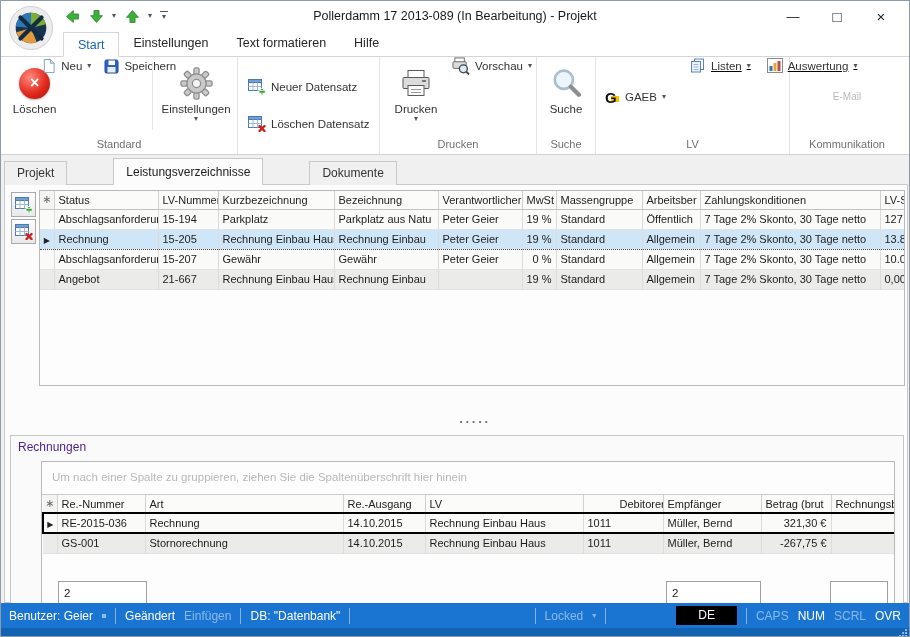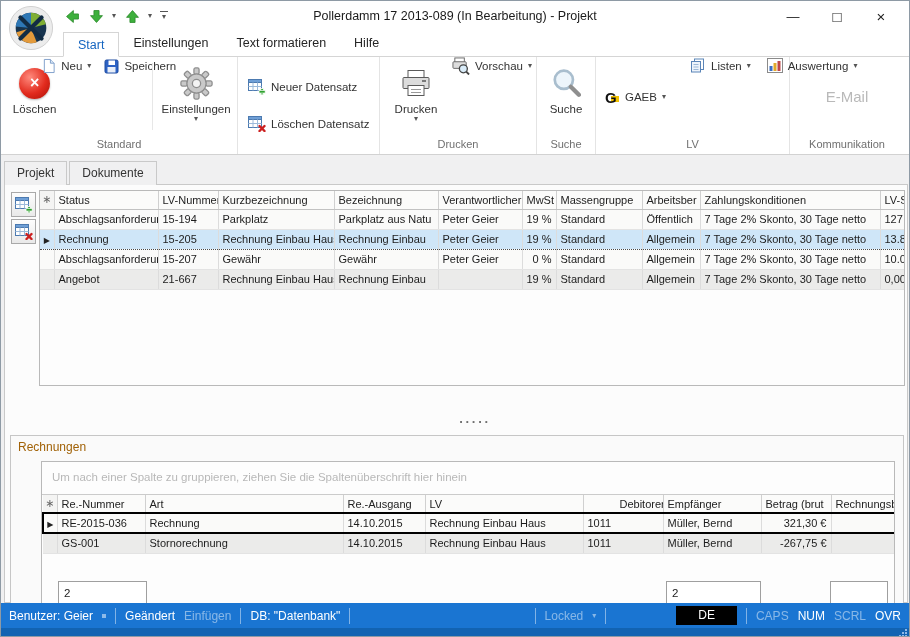--- a/index.html
+++ b/index.html
@@ -38,25 +38,25 @@
   .smallitem { display: flex; align-items: center; gap: 5px; font-size: 11.5px; color: #333; white-space: nowrap; height: 18px; }
   .smallitem.disabled, .disabled { color: #b9b9b9; }
   .vsep { width: 1px; background: #e7e7e7; margin: 6px 2px; }
   .del-circle { width: 31px; height: 31px; border-radius: 50%; background: radial-gradient(circle at 35% 30%, #ff8a7d, #e22b1e 55%, #a90e04); display: flex; align-items: center; justify-content: center; color: #fff; font-weight: bold; font-size: 16px; box-shadow: 0 1px 2px rgba(0,0,0,.3); }
   .gaeb-wrap { display: flex; align-items: center; gap: 5px; font-size: 11.5px; color: #333; }
 
   
   .g-standard { width: 237px; } .g-tabelle { width: 142px; } .g-drucken { width: 157px; }
   .g-suche { width: 59px; } .g-lv { width: 194px; } .g-komm { width: 114px; border-right: none; }
   .g-tabelle .items { flex-direction: column; justify-content: center; gap: 19px; padding-left: 10px; }
-  .g-komm .items { align-items: center; justify-content: center; font-size: 15px; }
+  .g-komm .items { align-items: center; justify-content: center; font-size: 10px; }
 
   
   .content { position: absolute; left: 0; top: 154px; width: 100%; height: 448px; background: #f0f0f1; }
-  .page-tabs { position: absolute; left: 3px; top: 2px; display: flex; align-items: flex-end; height: 28px; z-index: 3; }
+  .page-tabs { position: absolute; left: 3px; top: 2px; display: flex; align-items: flex-end; height: 28px; z-index: 3; gap: 44px; }
   .ptab { height: 24px; line-height: 23px; padding: 0 12px; font-size: 12px; color: #333; background: #f0f0f1; border: 1px solid #c9c9c9; border-bottom: none; margin-right: 2px; }
   .ptab.active { height: 27px; line-height: 26px; background: #fcfcfc; color: #222; }
   .page-panel { position: absolute; left: 3px; top: 29px; width: 904px; height: 419px; background: #fcfcfc; border: 1px solid #c9c9c9; }
 
   
   .rec-btn { position: absolute; width: 25px; height: 25px; background: linear-gradient(#fdfdfd, #e9e9e9); border: 1px solid #a9a9a9; display: flex; align-items: center; justify-content: center; }
 
   
   .grid-box { position: absolute; background: #fdfdfd; border: 1px solid #b9b9b9; overflow: hidden; }
   table.grid { border-collapse: collapse; table-layout: fixed; font-size: 11px; }
@@ -73,21 +73,21 @@
   .rowmark { visibility: hidden; font-size: 8px; color: #222; }
   tr.selected .rowmark, tr.focused .rowmark { visibility: visible; }
   .r { text-align: right; }
   .th-flex { display: flex; align-items: center; justify-content: space-between; margin-left: 32px; }
   .sort { font-size: 7px; color: #7a7a7a; }
 
   .splitter { position: absolute; left: 38px; top: 232px; width: 864px; height: 14px; text-align: center; color: #6f6f6f; font-size: 13px; line-height: 10px; letter-spacing: 2px; font-weight: bold; }
 
   
   .rech-panel { position: absolute; left: 5px; top: 250px; width: 894px; height: 194px; background: #fafafa; border: 1px solid #c6c6c6; }
-  .rech-title { position: absolute; left: 7px; top: 4px; font-size: 12px; color: #a16207; }
+  .rech-title { position: absolute; left: 7px; top: 4px; font-size: 12px; color: #4c1d95; }
   .group-hint { height: 33px; border-bottom: 1px solid #cbcbcb; background: #fdfdfd; font-size: 11.5px; color: #b8b8b8; padding: 9px 0 0 10px; white-space: nowrap; overflow: hidden; }
   .count-box { position: absolute; height: 25px; background: #fff; border: 1px solid #9f9f9f; font-size: 11.5px; line-height: 23px; padding-left: 5px; color: #222; }
   .hscroll { position: absolute; left: 31px; top: 422px; width: 852px; height: 15px; background: #f2f2f2; border-top: 1px solid #ccc; display: flex; }
   .hs-btn { width: 15px; text-align: center; line-height: 13px; color: #666; font-size: 12px; background: #f2f2f2; }
   .hs-track { position: relative; flex: 1; }
   .hs-thumb { position: absolute; left: 0; top: 1px; height: 12px; width: 272px; background: #cdcdcd; }
 
   
   .statusbar { position: absolute; left: 0; top: 602px; width: 100%; height: 25px; background: #1a75d2; display: flex; align-items: center; gap: 9px; padding: 0 8px; font-size: 12px; color: #fff; }
   .statusbar .dim { color: rgba(255,255,255,.48); }
@@ -291,21 +291,21 @@
         <div class="smallcol">
           <div class="gaeb-wrap">
             <svg width="16" height="16" viewBox="0 0 16 16">
               <polygon points="7,7 15,7 15,13 7,13" fill="#f2c200"></polygon>
               <text x="1" y="13.5" font-size="15" font-weight="bold" fill="#111" font-family="Liberation Sans, sans-serif">G</text>
             </svg>
             <span>GAEB</span>
             <span class="caret">▾</span>
           </div>
         </div>
-        <div class="smallcol" style="gap:16px; padding-left:12px;">
+        <div class="smallcol" style="gap:16px; padding-left:12px;text-decoration:underline;">
           <div class="smallitem">
             <svg width="16" height="16" viewBox="0 0 16 16">
               <rect x="4.5" y="1" width="9" height="10.5" fill="#fff" stroke="#5b85b8"></rect>
               <rect x="1.5" y="3.5" width="9" height="10.5" fill="#eef4fb" stroke="#5b85b8"></rect>
               <line x1="3.5" y1="6.5" x2="8.5" y2="6.5" stroke="#9db8d6"></line>
               <line x1="3.5" y1="9" x2="8.5" y2="9" stroke="#9db8d6"></line>
               <line x1="3.5" y1="11.5" x2="8.5" y2="11.5" stroke="#9db8d6"></line>
             </svg>
             <span>Listen</span>
             <span class="caret">▾</span>
@@ -329,20 +329,21 @@
       <div class="items">
         <span class="disabled">E-Mail</span>
       </div>
       <div class="glabel">Kommunikation</div>
     </div>
   </div>
 
   <div class="content">
     <div class="page-tabs">
       <span class="ptab">Projekt</span>
+      <span class="ptab active">Leistungsverzeichnisse</span>
       <span class="ptab">Dokumente</span>
     </div>
 
     <div class="page-panel">
 
       <div class="rec-btn" style="left:6px; top:7px;">
         <svg width="18" height="16" viewBox="0 0 18 16">
           <rect x="0.5" y="0.5" width="13" height="11" fill="#fff" stroke="#4c7ab0"></rect>
           <rect x="0.5" y="0.5" width="13" height="3" fill="#6f9fd6" stroke="#4c7ab0"></rect>
           <line x1="5" y1="3.5" x2="5" y2="11.5" stroke="#9cbada"></line>

